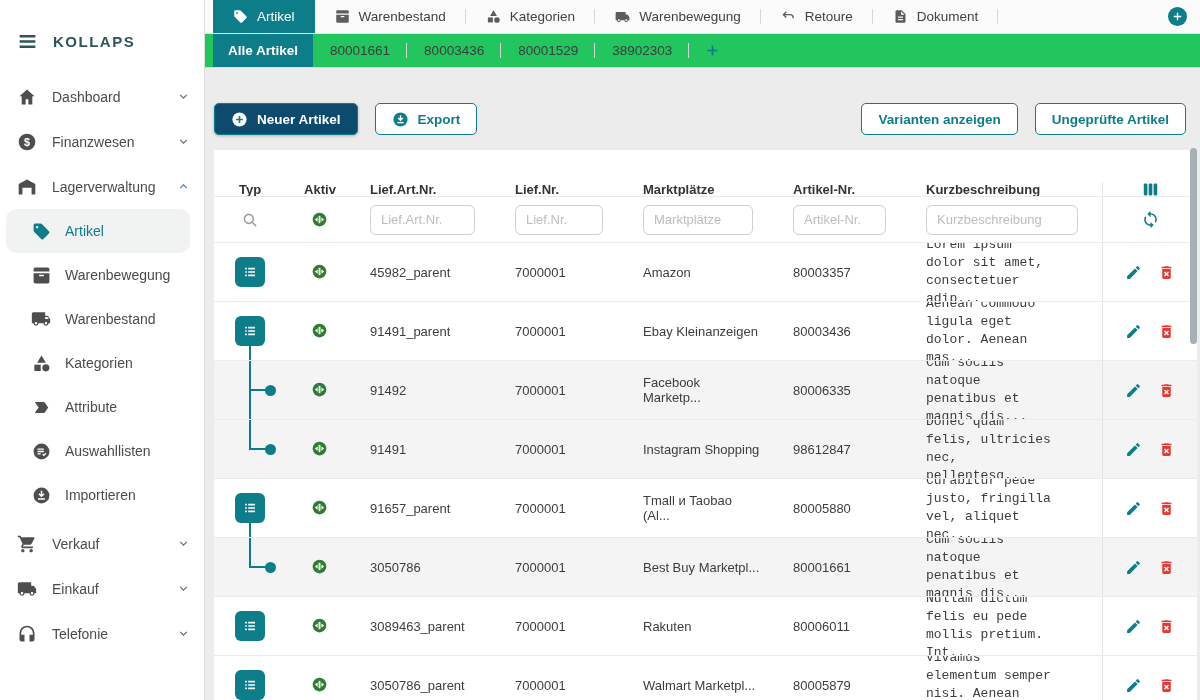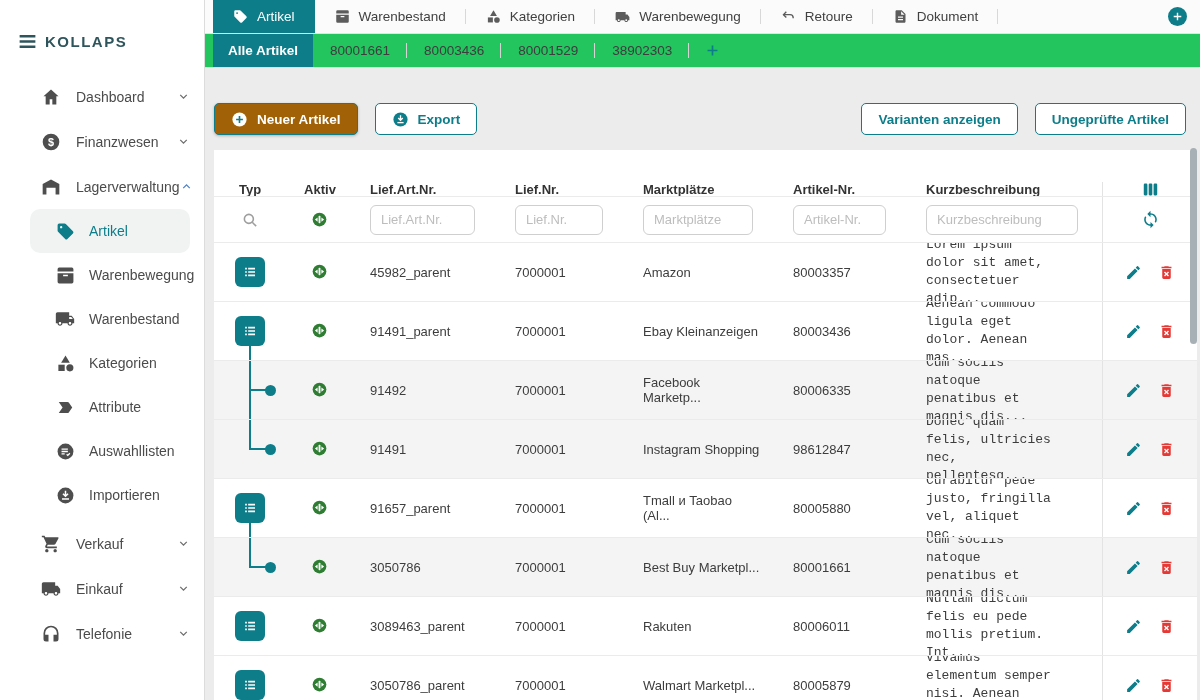--- a/index.html
+++ b/index.html
@@ -6,24 +6,24 @@
   body{
     width:1200px;height:700px;overflow:hidden;position:relative;
     font-family:"Liberation Sans",sans-serif;background:#ececec;
     -webkit-font-smoothing:antialiased;
   }
   
   .sidebar{
     position:absolute;left:0;top:0;width:205px;height:700px;background:#ffffff;
     border-right:1px solid #dcdcdc;box-sizing:border-box;z-index:10;
   }
-  .brand{display:flex;align-items:center;gap:7px;padding:31px 16px 16px 17px;color:#2e555c;}
+  .brand{display:flex;align-items:center;gap:15px;padding:31px 16px 16px 17px;color:#2e555c;}
   .brand .b-icon{width:21px;height:21px;display:flex;color:#2e555c;}
   .brand-name{font-weight:bold;font-size:15px;letter-spacing:1.5px;color:#2e555c;}
-  .nav{margin-top:6px;padding-left:24px;}
+  .nav{margin-top:6px;}
   .nav-item{display:flex;align-items:center;height:45px;padding:0 14px 0 17px;color:#4b4b4b;font-size:14px;cursor:pointer;}
   .ni-icon{width:20px;height:20px;margin-right:15px;color:#4e4e4e;flex:none;display:flex;align-items:center;justify-content:center;}
   .nav-label{white-space:nowrap;}
   .chev{margin-left:auto;color:#6e6e6e;display:flex;}
   .nav-item.expanded .chev{color:#4d82c8;}
   .sub-item{display:flex;align-items:center;height:44px;padding-left:31px;font-size:14px;color:#4b4b4b;cursor:pointer;}
   .sub-item .ni-icon{margin-right:14px;}
   .sub-item.active{background:#f1f3f3;border-radius:10px;margin:0 14px 0 6px;padding-left:25px;color:#0d7d8a;}
   .sub-item.active .ni-icon{color:#0d7d8a;}
   .bottom-group{margin-top:4px;}
@@ -38,21 +38,21 @@
   .tab-add{margin-left:auto;align-self:center;margin-right:13px;width:19px;height:19px;border-radius:50%;background:#0d7d8a;display:flex;align-items:center;justify-content:center;cursor:pointer;flex:none;}
   .subtabbar{height:33px;background:#22c55e;border-bottom:1px solid #dedede;display:flex;align-items:stretch;padding-left:8px;}
   .subtab{display:flex;align-items:center;padding:0 17px;font-size:13.5px;color:#3d3d3d;position:relative;cursor:pointer;white-space:nowrap;}
   .subtab:not(.active)::after{content:"";position:absolute;right:0;top:9px;bottom:9px;width:1px;background:#d5d5d5;}
   .subtab.active{background:#0d7d8a;color:#fff;font-weight:bold;padding:0 15px;}
   .subtab-add{display:flex;align-items:center;padding:0 15px;color:#0d7d8a;cursor:pointer;}
   
   .toolbar{display:flex;align-items:center;margin:35px 12px 15px 9px;gap:17px;}
   .btn{height:32px;border-radius:5px;display:inline-flex;align-items:center;gap:9px;font-size:13.5px;padding:0 16px;box-sizing:border-box;cursor:pointer;}
   .btn .btn-icon{width:17px;height:17px;display:flex;}
-  .btn.primary{background:#a16207;color:#fff;border:1px solid #0d7d8a;box-shadow:0 1px 3px rgba(0,0,0,.25);font-weight:bold;}
+  .btn.primary{background:#0c4a6e;color:#fff;border:1px solid #0d7d8a;box-shadow:0 1px 3px rgba(0,0,0,.25);font-weight:bold;}
   .btn.outline{background:#fff;color:#0d7d8a;border:1px solid #0d7d8a;font-weight:bold;}
   .toolbar-right{margin-left:auto;display:flex;gap:17px;margin-right:2px;}
   
   .table{background:#fff;margin:0 3px 0 9px;}
   .trow{display:grid;grid-template-columns:72px 68px 145px 128px 150px 133px 1fr 95px;border-bottom:1px solid #ebebeb;position:relative;}
   .thead{height:46px;}
   .thead .cell{font-weight:bold;font-size:13px;color:#333;margin-top:32px;}
   .tfilter{height:45px;background:#fff;}
   .tdata{height:58px;font-size:13px;color:#3d3d3d;cursor:pointer;}
   .tdata.child{background:#f4f4f4;}

